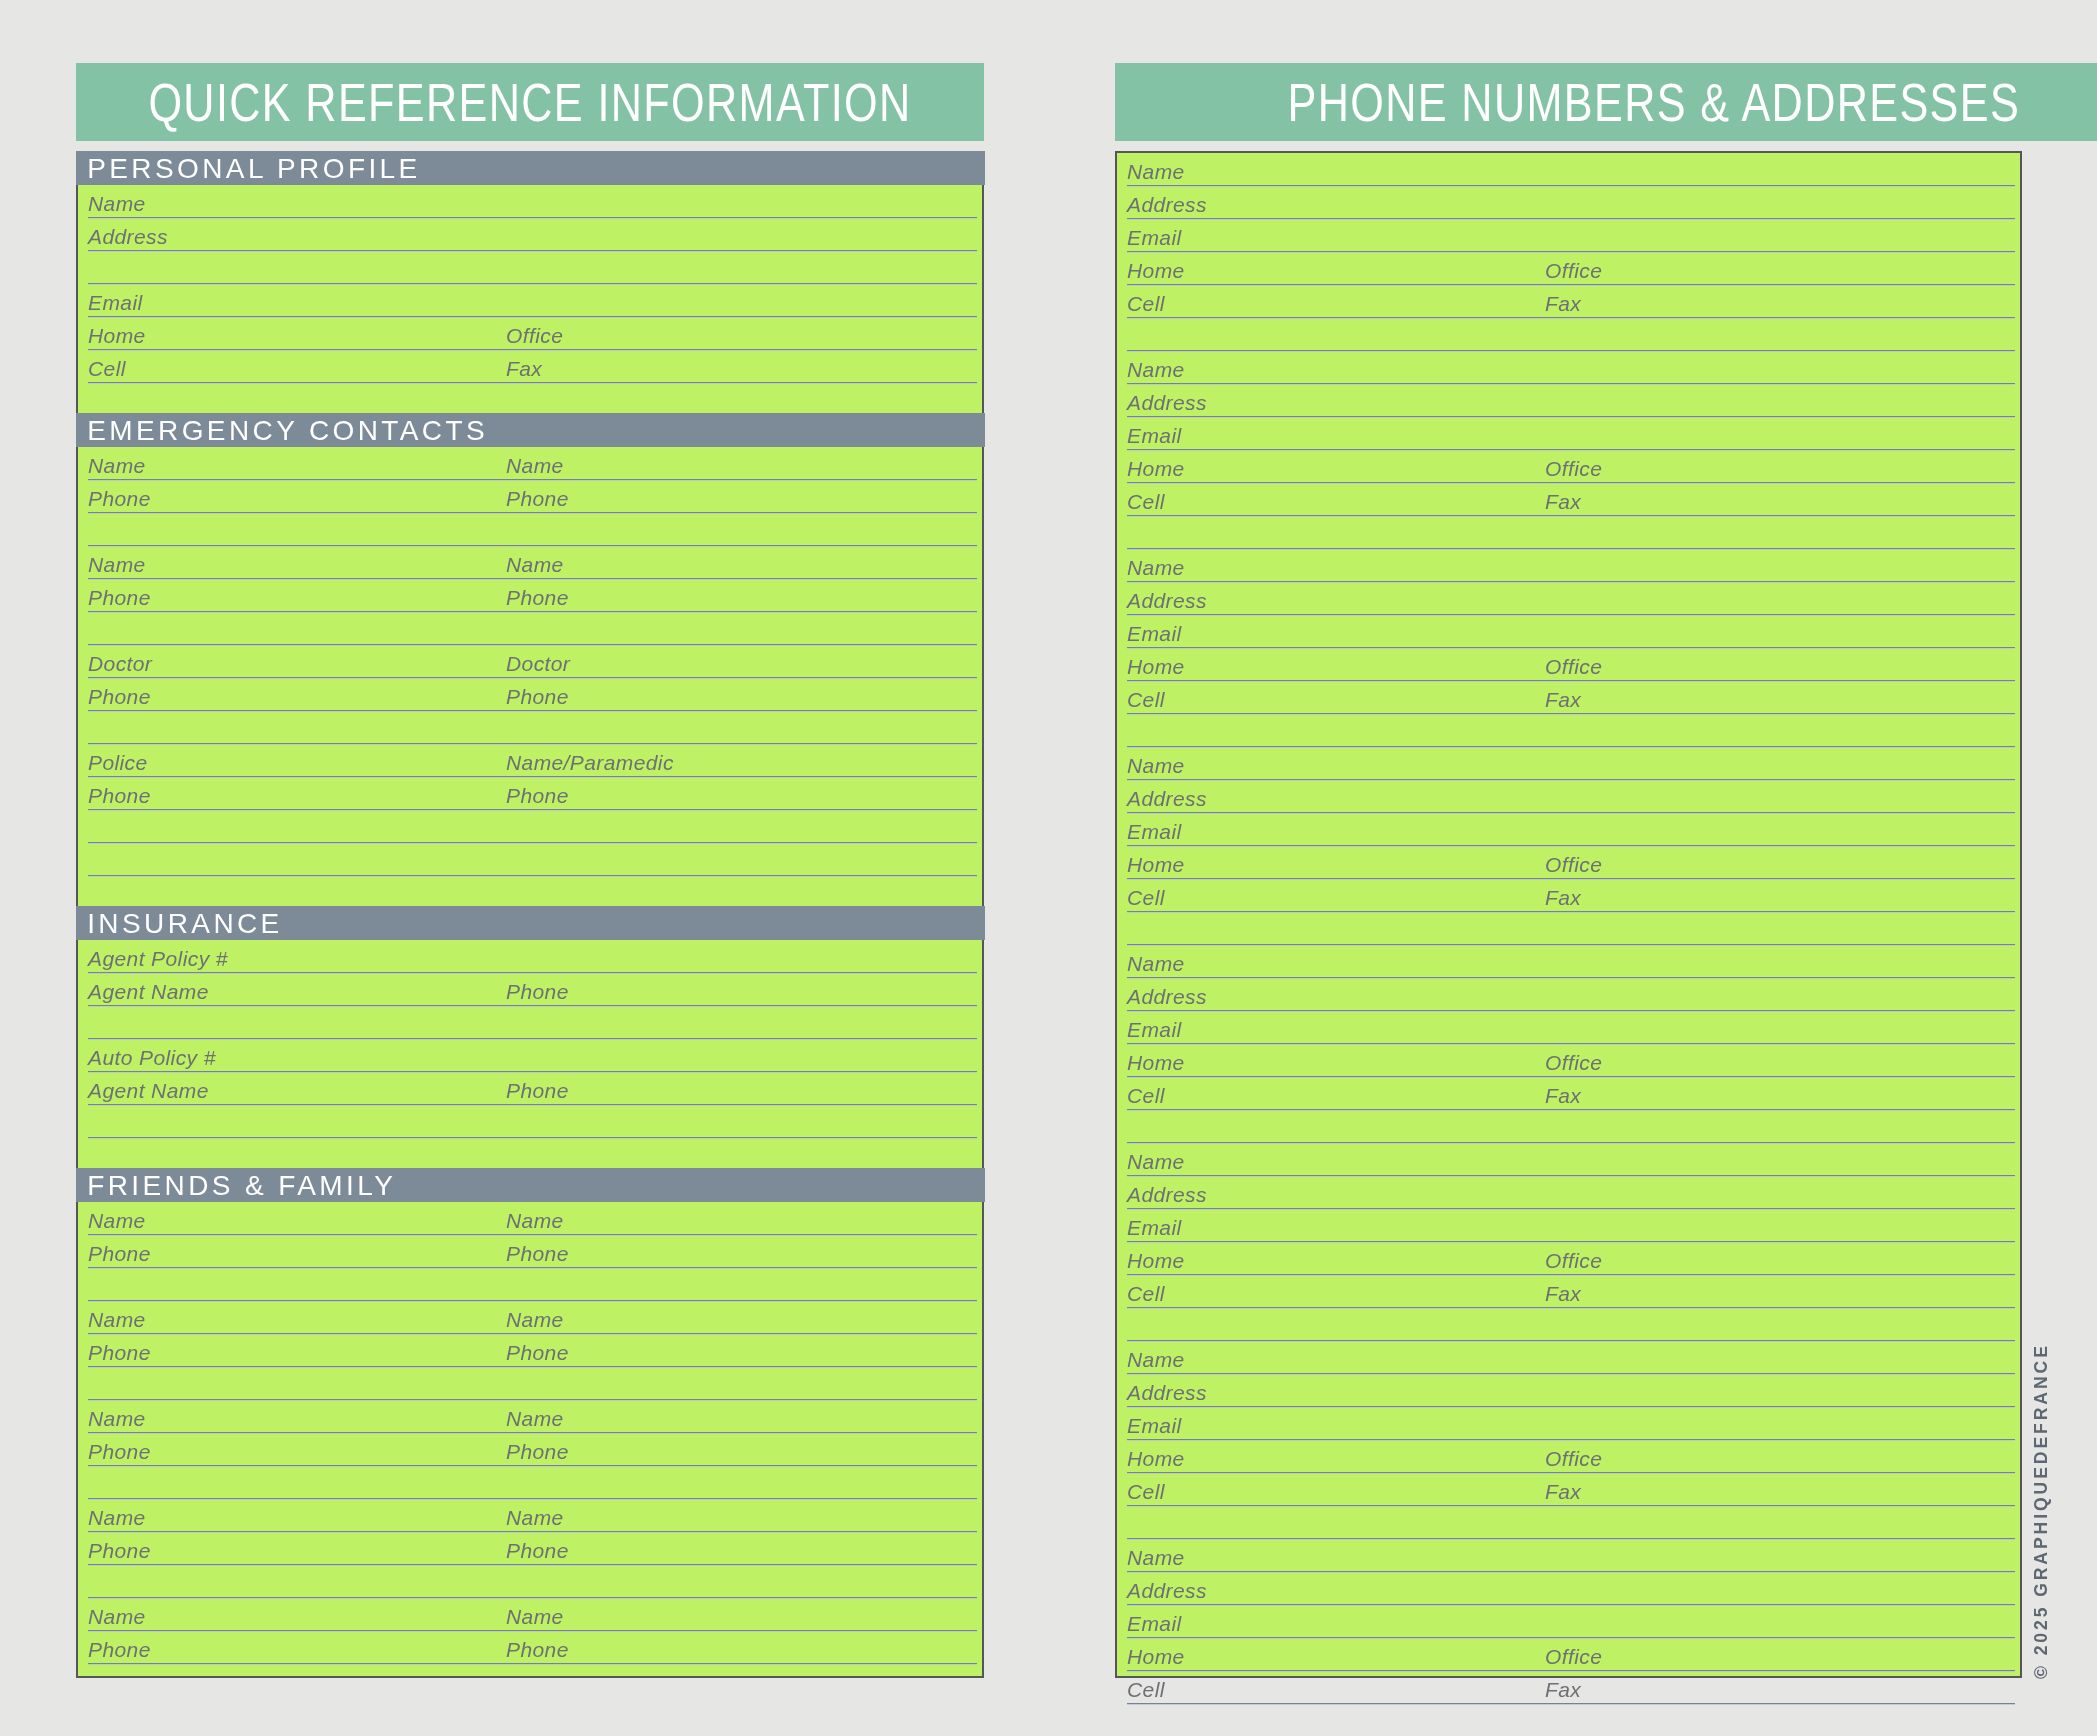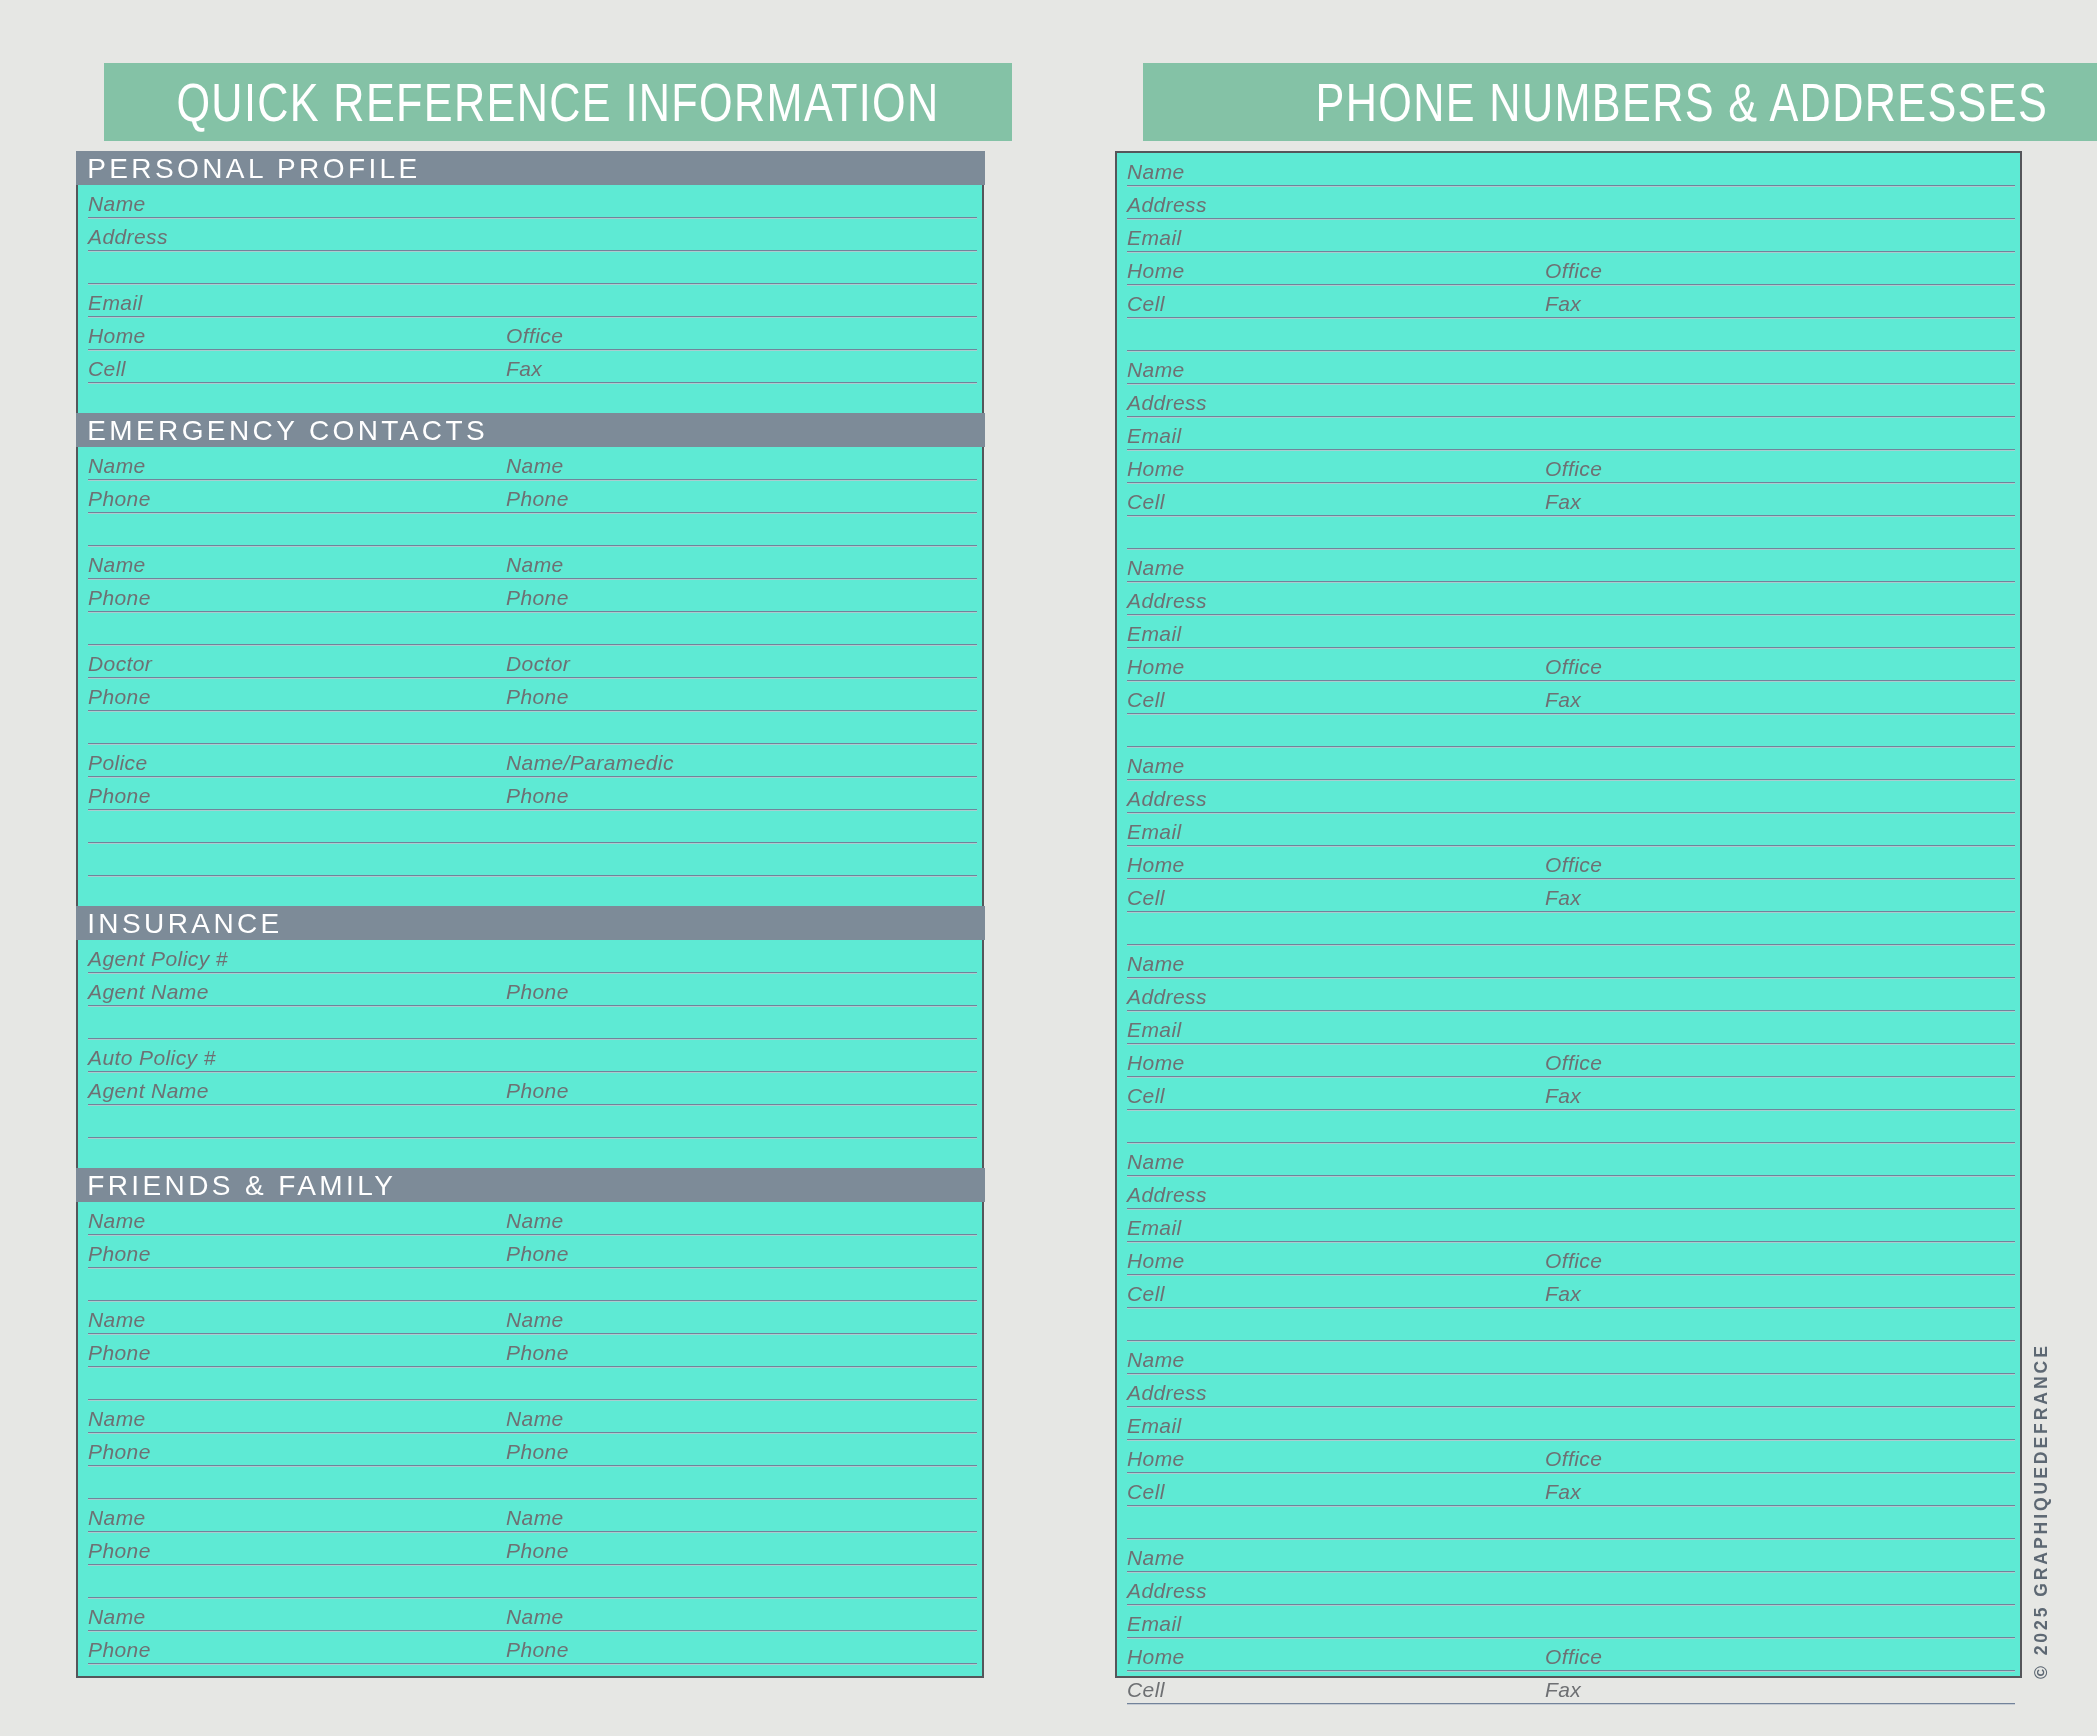--- a/index.html
+++ b/index.html
@@ -4,31 +4,31 @@
 <style>
   html,body{margin:0;padding:0}
   body{
     width:2098px;height:1737px;position:relative;overflow:hidden;
     background:var(--bg,#e6e7e4);
     font-family:"Liberation Sans", sans-serif;
   }
   .page-title{
     position:absolute;top:63px;height:78px;
     background:var(--green,#84c2a6);
-    display:flex;align-items:center;justify-content:center;margin-left:28px;
+    display:flex;align-items:center;justify-content:center;
   }
   .page-title .title-text{
     color:#fff;font-size:54px;letter-spacing:1.7px;white-space:nowrap;
     transform:scaleX(0.80);font-weight:400;
   }
   .page-title.left{left:76px;width:908px}
   .page-title.right{left:1115px;width:1078px}
 
   .box{
-    position:absolute;top:151px;height:1527px;background:#5eead4;
+    position:absolute;top:151px;height:1527px;background:#bef264;
     border:2.5px solid var(--border,#55565a);box-sizing:border-box;
   }
   .box.left{left:76px;width:908px;border-top:none}
   .box.right{left:1115px;width:907px}
 
   .bar{
     height:34px;background:var(--slate,#7d8b98);margin:0 -2.5px;
     color:#fff;font-size:28px;letter-spacing:3.4px;line-height:35px;
     padding-left:11.7px;overflow:hidden;white-space:nowrap;
   }

